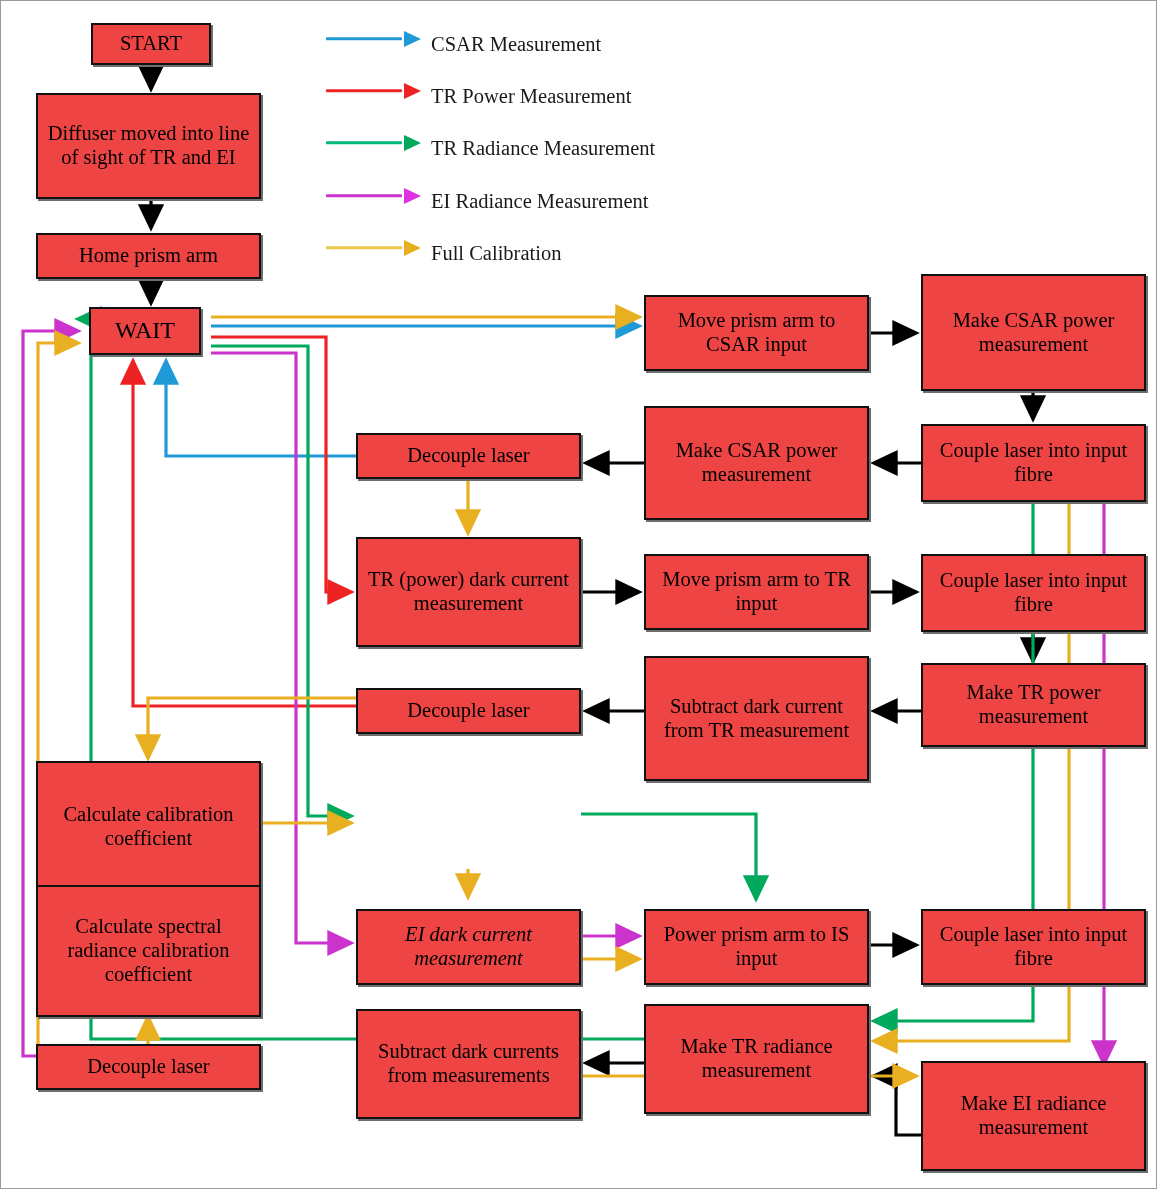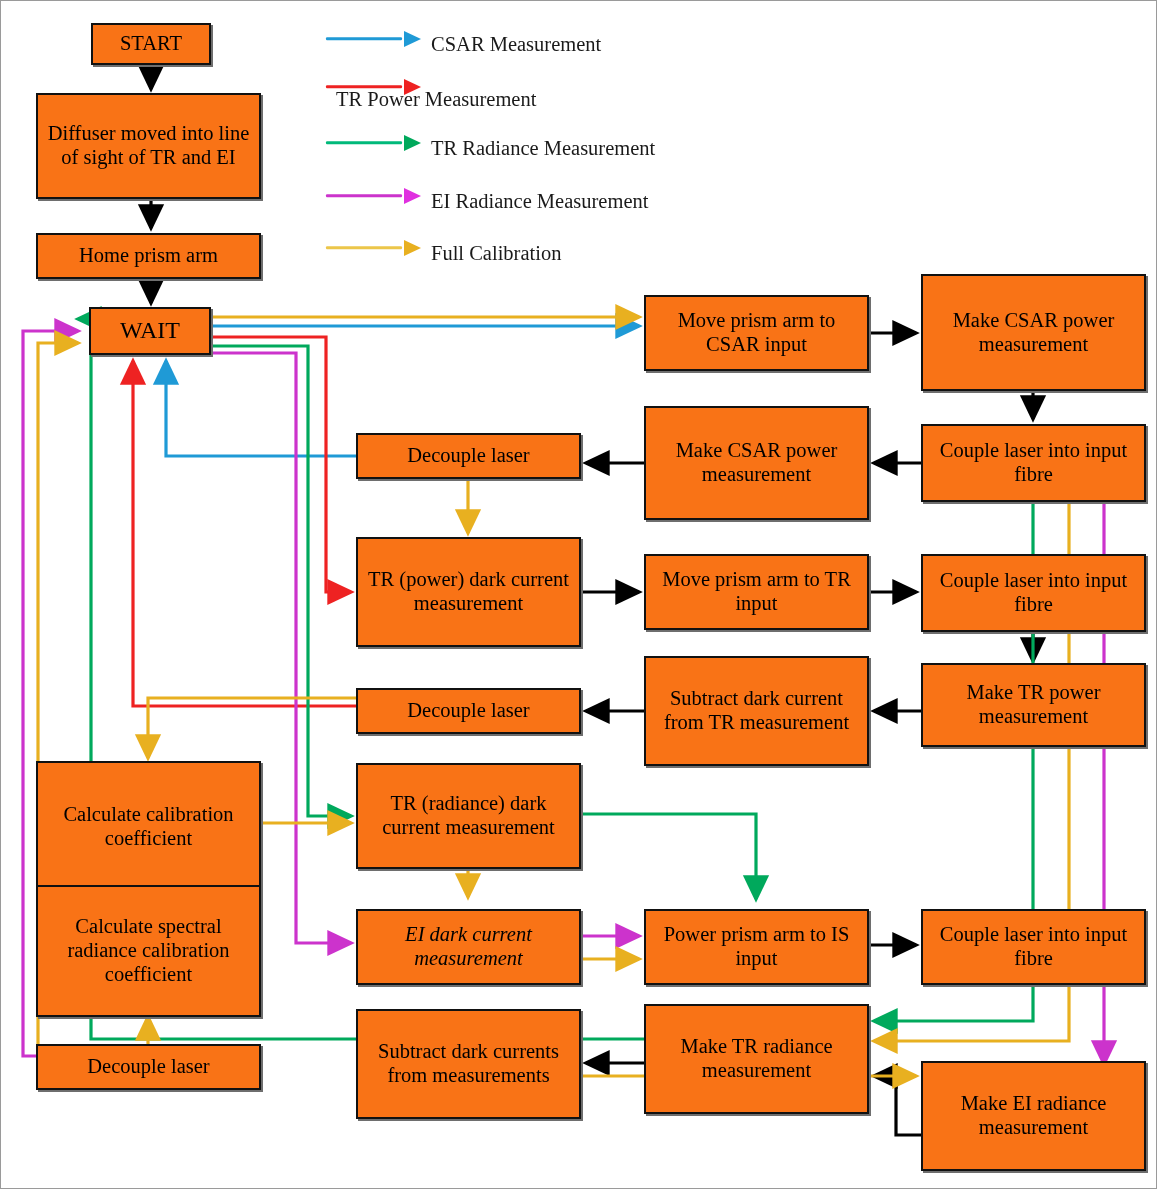--- a/index.html
+++ b/index.html
@@ -9,21 +9,21 @@
     width:1157px;height:1189px;
     box-sizing:border-box;
     border:1px solid #9a9a9a;
     background:#ffffff;
     overflow:hidden;
   }
   svg#wires{position:absolute;left:0;top:0;width:1157px;height:1189px;}
   .node{
     position:absolute;
     box-sizing:border-box;
-    background:#f97316;
+    background:#ef4444;
     border:2px solid #111111;
     display:flex;align-items:center;justify-content:center;
     text-align:center;
     line-height:1.16;
     color:#000000;
     font-size:20.5px;
     padding:1px 4px;
     box-shadow:2px 2px 0 #6e6e6e;
     z-index:5;
   }
@@ -123,21 +123,21 @@
   </svg>
 
   <div class="legend" style="left:325px;top:18px;width:460px;height:240px;">
     <div class="legend-row" style="left:0;top:14px;">
       <span class="swatch" style="color:#1f9ad6;">
         <span class="bar" style="background:#1f9ad6;"></span>
           <span class="head"></span>
       </span>
       <span class="legend-label">CSAR Measurement</span>
     </div>
-    <div class="legend-row" style="left:0;top:66px;flex-direction:column;">
+    <div class="legend-row" style="left:0;top:66px;">
       <span class="swatch" style="color:#ee2222;">
         <span class="bar" style="background:#ee2222;"></span>
           <span class="head"></span>
       </span>
       <span class="legend-label">TR Power Measurement</span>
     </div>
     <div class="legend-row" style="left:0;top:118px;">
       <span class="swatch" style="color:#00a95c;">
         <span class="bar" style="background:#00b97a;"></span>
           <span class="head"></span>
@@ -159,47 +159,46 @@
       <span class="legend-label">Full Calibration</span>
     </div>
   </div>
 
   <div class="node" style="left:90px;top:22px;width:120px;height:42px;">START</div>
 
   <div class="node" style="left:35px;top:92px;width:225px;height:106px;">Diffuser moved into line of sight of TR and EI</div>
 
   <div class="node" style="left:35px;top:232px;width:225px;height:46px;">Home prism arm</div>
 
-  <div class="node" style="left:88px;top:306px;width:122px;height:48px;font-size:24px;">WAIT</div>
+  <div class="node" style="left:88px;top:306px;width:112px;height:48px;font-size:24px;">WAIT</div>
 
   <div class="node" style="left:643px;top:294px;width:225px;height:76px;font-family:Liberation Serif, serif;">Move prism arm to CSAR input</div>
 
   <div class="node" style="left:920px;top:273px;width:225px;height:117px;">Make CSAR power measurement</div>
 
   <div class="node" style="left:920px;top:423px;width:225px;height:78px;">Couple laser into input fibre</div>
 
   <div class="node" style="left:643px;top:405px;width:225px;height:114px;">Make CSAR power measurement</div>
 
   <div class="node" style="left:355px;top:432px;width:225px;height:46px;">Decouple laser</div>
 
   <div class="node" style="left:355px;top:536px;width:225px;height:110px;">TR (power) dark current measurement</div>
 
   <div class="node" style="left:643px;top:553px;width:225px;height:76px;">Move prism arm to TR input</div>
 
   <div class="node" style="left:920px;top:553px;width:225px;height:78px;">Couple laser into input fibre</div>
 
   <div class="node" style="left:920px;top:662px;width:225px;height:84px;">Make TR power measurement</div>
 
-  <div class="node" style="left:643px;top:655px;width:225px;height:110px;">Subtract dark current from TR measurement</div>
+  <div class="node" style="left:643px;top:655px;width:225px;height:125px;">Subtract dark current from TR measurement</div>
 
   <div class="node" style="left:355px;top:687px;width:225px;height:46px;">Decouple laser</div>
 
   <div class="node" style="left:35px;top:760px;width:225px;height:132px;">Calculate calibration coefficient</div>
 
-  <div class="node" style="left:355px;top:762px;width:225px;height:106px;">TR (radiance) dark current measurement</div>
 
   <div class="node" style="left:35px;top:884px;width:225px;height:132px;">Calculate spectral radiance calibration coefficient</div>
 
   <div class="node" style="left:355px;top:908px;width:225px;height:76px;font-style:italic;">EI dark current measurement</div>
 
   <div class="node" style="left:643px;top:908px;width:225px;height:76px;">Power prism arm to IS input</div>
 
   <div class="node" style="left:920px;top:908px;width:225px;height:76px;">Couple laser into input fibre</div>
 
   <div class="node" style="left:643px;top:1003px;width:225px;height:110px;">Make TR radiance measurement</div>

